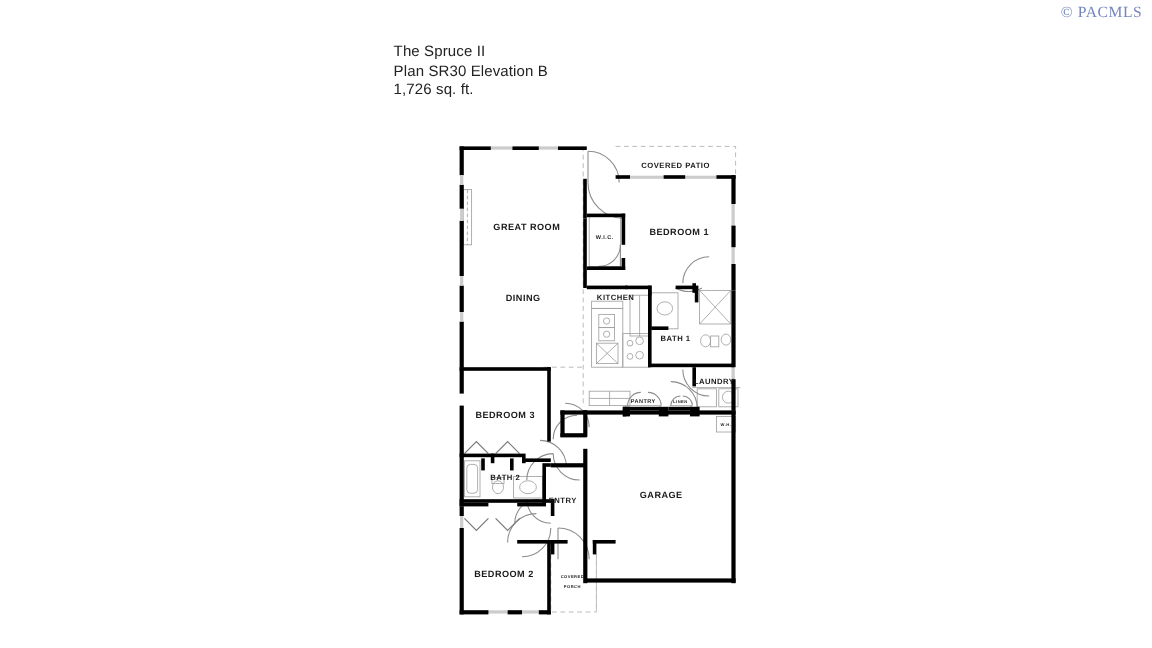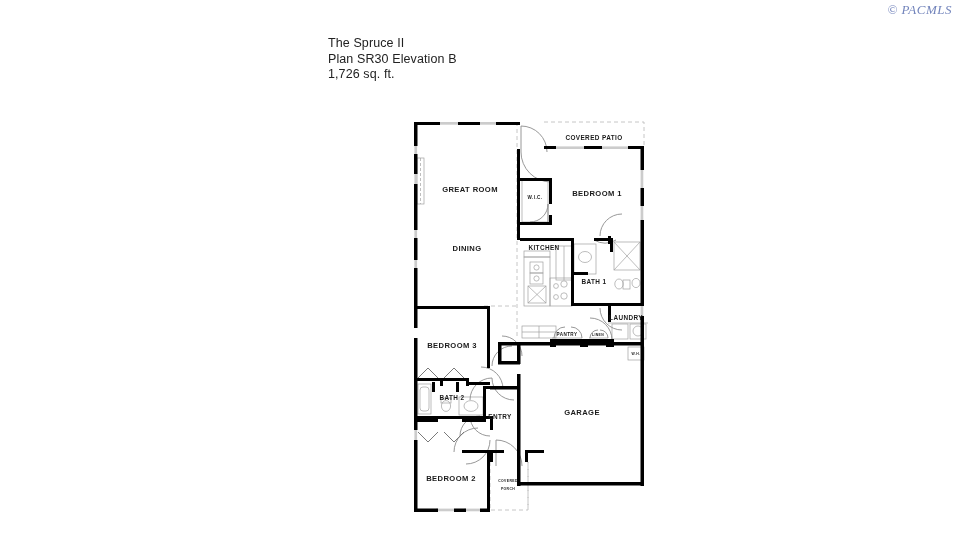--- a/index.html
+++ b/index.html
@@ -18,36 +18,35 @@
   #watermark {
     position: absolute;
     top: 2px;
     right: 8px;
     font-family: "Liberation Serif", serif;
     font-size: 13px;
     letter-spacing: 0.5px;
     color: #5a6fb0;
     opacity: 0.85;
     white-space: nowrap;
-    font-style: italic;
   }
   #title-block {
     position: absolute;
     left: 328px;
     top: 36px;
     font-size: 12.5px;
     line-height: 15.5px;
     color: #222222;
     white-space: nowrap;
   }
   #title-block div { letter-spacing: 0.1px; }
 
   #plan-wrap {
     position: absolute;
-    left: 404px;
+    left: 373px;
     top: 110px;
     width: 260px;
     height: 412px;
   }
   #plan-svg { display: block; }
 
   .rm-label {
     font-family: "Liberation Sans", sans-serif;
     font-weight: 700;
     fill: #1a1a1a;

